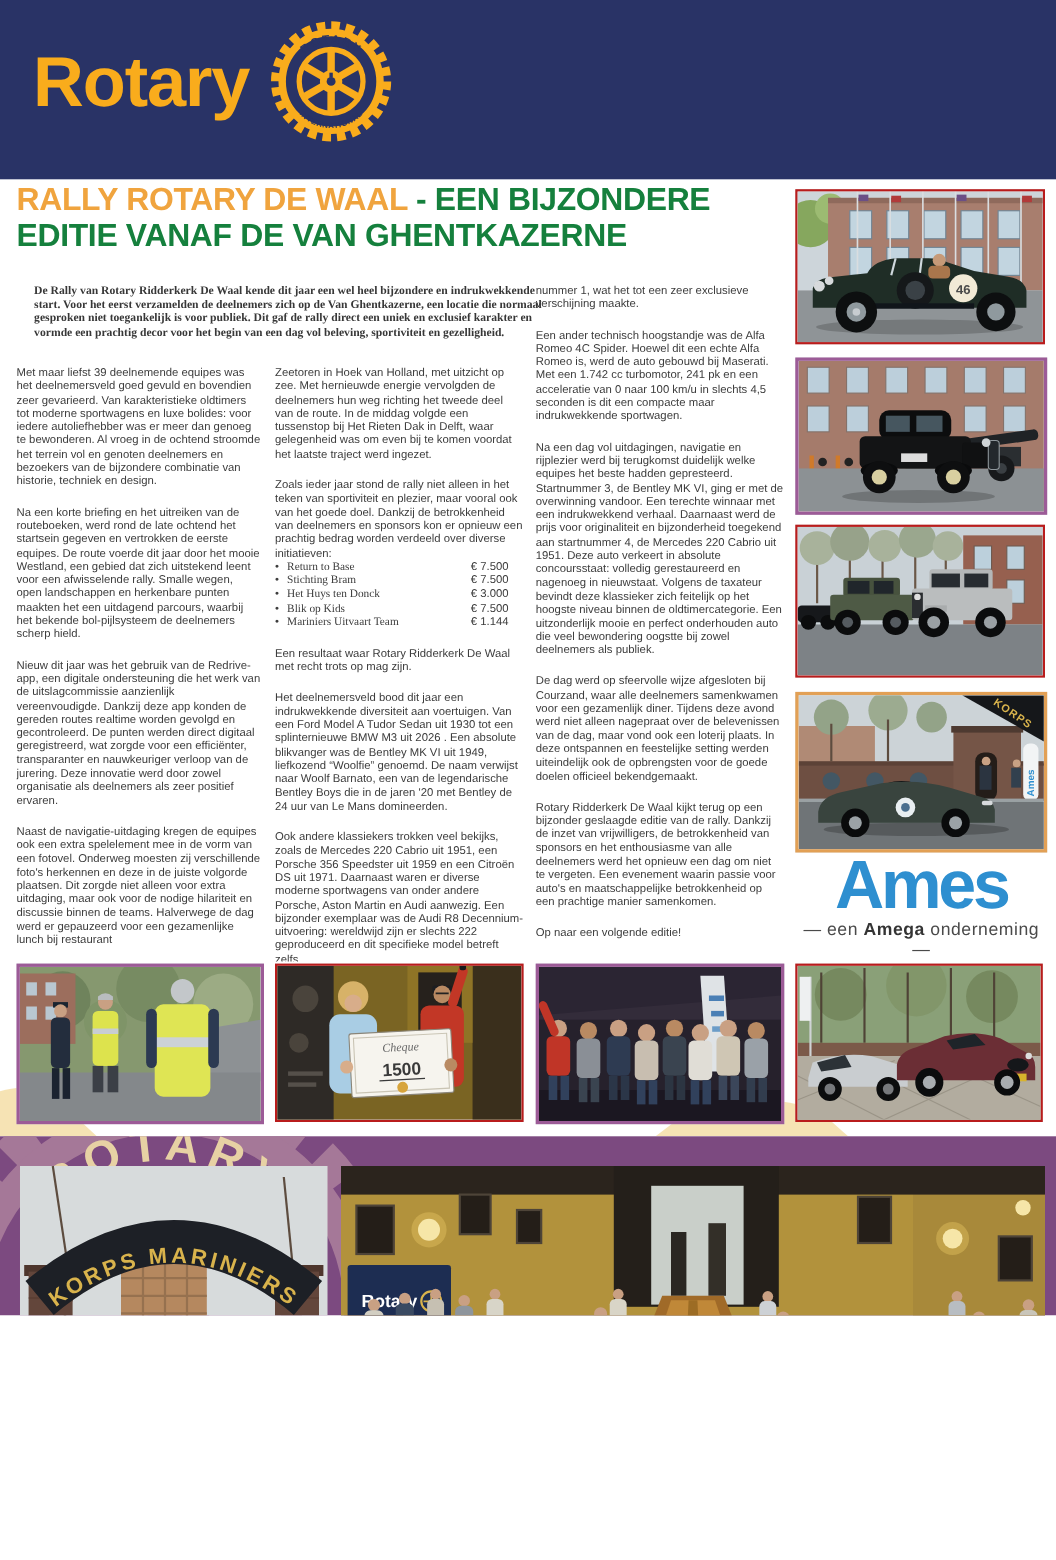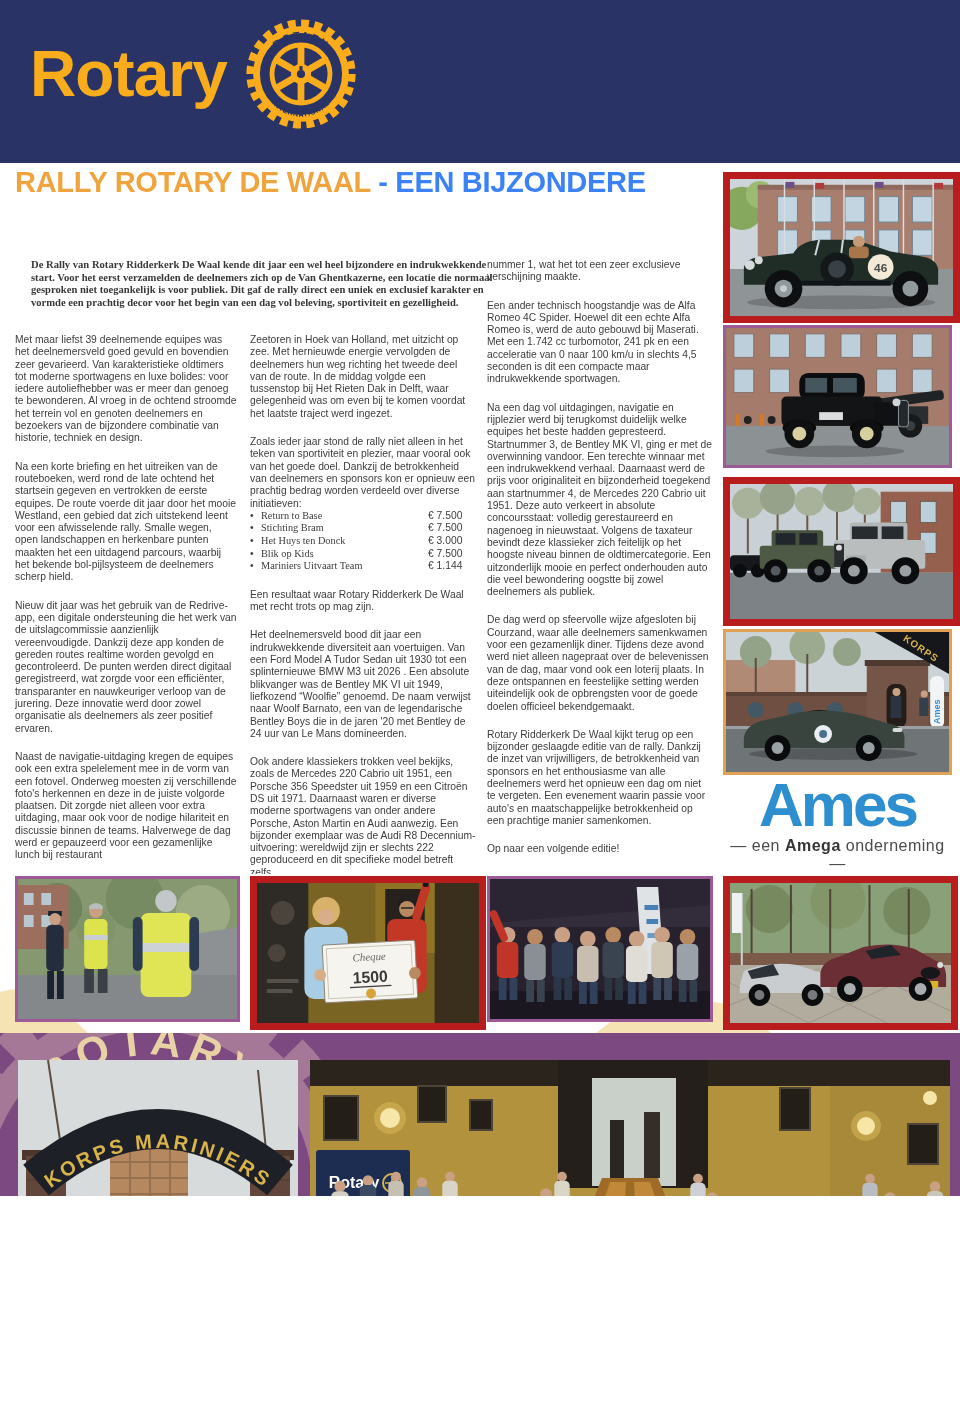--- a/index.html
+++ b/index.html
@@ -12,42 +12,42 @@
   .brand-word{font-size:64px;font-weight:bold;color:#f9ac1c;letter-spacing:-1px;line-height:1;}
   .wheel-svg{width:116px;height:116px;color:#f9ac1c;--wtext:#293366;--whole:#293366;}
 
   .wtext-top{font-size:11px;font-weight:bold;letter-spacing:1.8px;fill:var(--wtext,#293366);}
   .wtext-bot{font-size:7.4px;font-weight:bold;letter-spacing:.6px;fill:var(--wtext,#293366);}
 
   
   .headline{position:absolute;left:15px;top:166px;width:712px;margin:0;
             font-size:29px;line-height:33px;font-weight:bold;letter-spacing:-.3px;}
   .hl-orange{color:#f0a43e;}
-  .hl-red{color:#3b82f6;}
+  .hl-red{color:#15803d;}
 
   
   .intro{position:absolute;left:15px;top:243px;width:468px;margin:16px;
          font-size:10.6px;line-height:12.7px;font-weight:bold;color:#383838;font-family:Liberation Serif, serif;}
   .col{position:absolute;font-size:10.3px;line-height:12.3px;color:#3c3c3c;overflow:hidden;}
   .col p{margin:16px 0 10px 0;}
   #col1{left:15px;top:318px;width:222px;height:556px;}
   #col2{left:250px;top:318px;width:226px;height:556px;}
   #col3{left:487px;top:243px;width:225px;height:632px;}
   .don{display:flex;line-height:12.6px;}
   .don .bu{width:11px;}
   .don .nm{flex:1;font-family:Liberation Serif, serif;}
   .don .am{width:48px;}
   .don-block{margin:0 0 0 0;}
   .closing{font-weight:normal;margin-top:10px;}
 
   
   figure{margin:0;padding:0;}
   .ph{position:absolute;overflow:hidden;background:#dfe3e6;}
   .ph svg{display:block;width:100%;height:100%;}
-  .b-cyan{border:7px solid #b91c1c;}
+  .b-cyan{border:2px solid #b91c1c;}
   .b-purple{border:3px solid #9c5b97;}
   .b-orange{border:3px solid #e2a055;}
 
   #sf1{left:723px;top:172px;width:223px;height:137px;}
   #sf2{left:723px;top:325px;width:223px;height:137px;}
   #sf3{left:723px;top:477px;width:223px;height:135px;}
   #sf4{left:723px;top:629px;width:223px;height:140px;}
 
   .ames{position:absolute;left:723px;top:776px;width:229px;text-align:center;}
   .ames-brand{font-size:62px;line-height:58px;font-weight:bold;color:#2e8fd0;letter-spacing:-3px;}
@@ -108,21 +108,21 @@
 
   <header class="masthead">
     <div class="brand">
       <span class="brand-word">Rotary</span>
       <svg class="wheel-svg" viewBox="-60 -60 120 120">
           <use href="#wheelsym"></use>
         </svg>
     </div>
   </header>
 
-  <h1 class="headline"><span class="hl-orange">RALLY ROTARY DE WAAL</span><span class="hl-red"> - EEN BIJZONDERE</span><br></h1>
+  <h1 class="headline"><span class="hl-orange">RALLY ROTARY DE WAAL</span><span class="hl-red"> - EEN BIJZONDERE</span><br><span class="hl-red">EDITIE VANAF DE VAN GHENTKAZERNE</span></h1>
 
   <p class="intro">De Rally van Rotary Ridderkerk De Waal kende dit jaar een wel heel bijzondere en indrukwekkende start. Voor het eerst verzamelden de deelnemers zich op de Van Ghentkazerne, een locatie die normaal gesproken niet toegankelijk is voor publiek. Dit gaf de rally direct een uniek en exclusief karakter en vormde een prachtig decor voor het begin van een dag vol beleving, sportiviteit en gezelligheid.</p>
 
   <div class="col" id="col1">
     <p>Met maar liefst 39 deelnemende equipes was het deelnemersveld goed gevuld en bovendien zeer gevarieerd. Van karakteristieke oldtimers tot moderne sportwagens en luxe bolides: voor iedere autoliefhebber was er meer dan genoeg te bewonderen. Al vroeg in de ochtend stroomde het terrein vol en genoten deelnemers en bezoekers van de bijzondere combinatie van historie, techniek en design.</p>
     <p>Na een korte briefing en het uitreiken van de routeboeken, werd rond de late ochtend het startsein gegeven en vertrokken de eerste equipes. De route voerde dit jaar door het mooie Westland, een gebied dat zich uitstekend leent voor een afwisselende rally. Smalle wegen, open landschappen en herkenbare punten maakten het een uitdagend parcours, waarbij het bekende bol-pijlsysteem de deelnemers scherp hield.</p>
     <p>Nieuw dit jaar was het gebruik van de Redrive-app, een digitale ondersteuning die het werk van de uitslagcommissie aanzienlijk vereenvoudigde. Dankzij deze app konden de gereden routes realtime worden gevolgd en gecontroleerd. De punten werden direct digitaal geregistreerd, wat zorgde voor een efficiënter, transparanter en nauwkeuriger verloop van de jurering. Deze innovatie werd door zowel organisatie als deelnemers als zeer positief ervaren.</p>
     <p>Naast de navigatie-uitdaging kregen de equipes ook een extra spelelement mee in de vorm van een fotovel. Onderweg moesten zij verschillende foto's herkennen en deze in de juiste volgorde plaatsen. Dit zorgde niet alleen voor extra uitdaging, maar ook voor de nodige hilariteit en discussie binnen de teams. Halverwege de dag werd er gepauzeerd voor een gezamenlijke lunch bij restaurant</p>
   </div>
 

